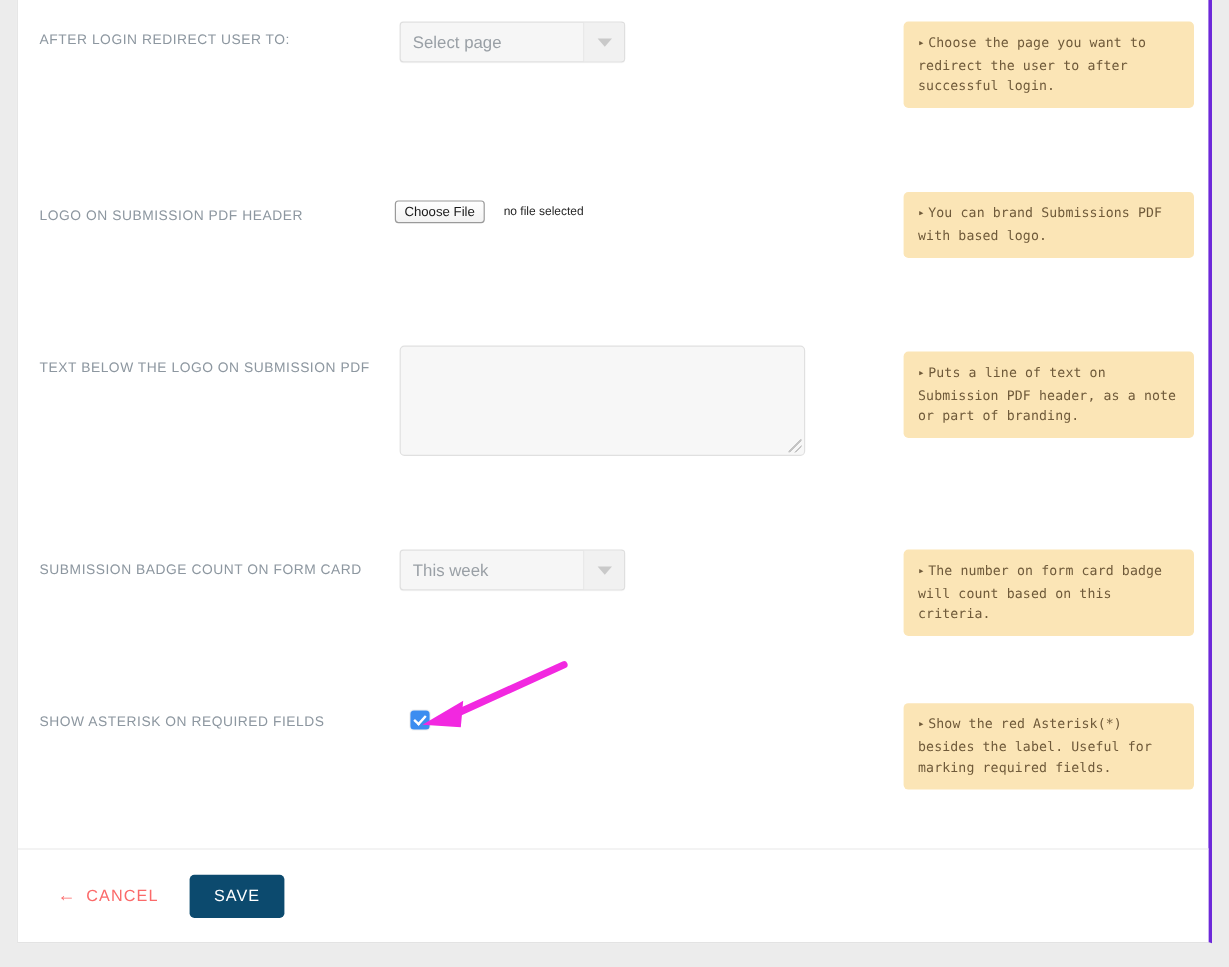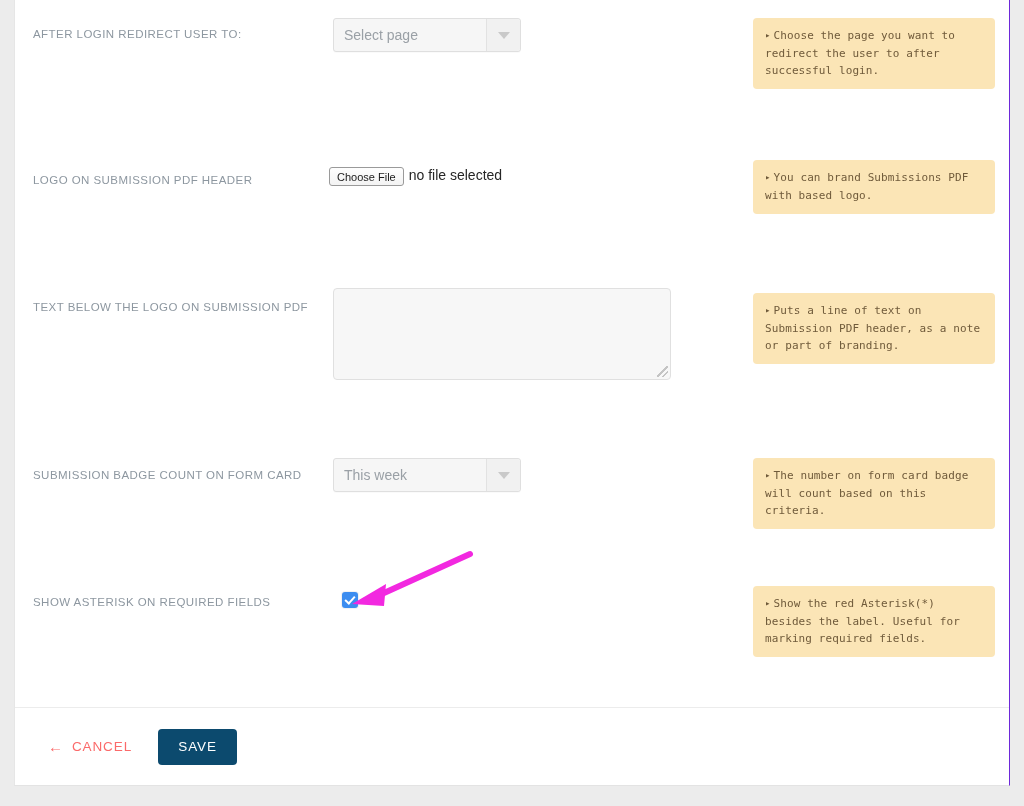--- a/index.html
+++ b/index.html
@@ -20,21 +20,21 @@
 
   
   .card {
     position: absolute;
     left: 14px;
     top: 0;
     width: 996px;
     height: 786px;
     background: #ffffff;
     border-left: 1px solid #e6e6e6;
-    border-right: 1px solid #6d28d9;
+    border-right: 3px solid #6d28d9;
     border-bottom: 1px solid #e3e3e3;
   }
 
   .form-body {
     position: relative;
     height: 708px;
   }
 
   
   .row {
@@ -119,42 +119,42 @@
   .caret-down {
     width: 0; height: 0;
     border-left: 6px solid transparent;
     border-right: 6px solid transparent;
     border-top: 7px solid #c9c9c9;
   }
 
   
   .file-row {
     display: flex;
-    align-items: flex-start;
-    gap: 5px;
+    align-items: center;
+    gap: 16px;
     font-size: 13.5px;
     color: #2b2b2b;
     padding-top: 5px;
   }
   .choose-file-btn {
     display: inline-flex;
     align-items: center;
     justify-content: center;
     height: 19px;
     padding: 0 7px;
     font-size: 11px;
     font-family: "Liberation Sans", sans-serif;
     color: #1a1a1a;
     background: linear-gradient(#fefefe, #f3f3f3);
     border: 1px solid #9a9a9a;
     border-radius: 3px;
     white-space: nowrap;
   }
   .file-status {
-    font-size: 14px;
+    font-size: 10px;
     color: #262626;
     white-space: nowrap;
   }
 
   
   .textarea-box {
     position: relative;
     width: 338px;
     height: 92px;
     background: #f7f7f7;

